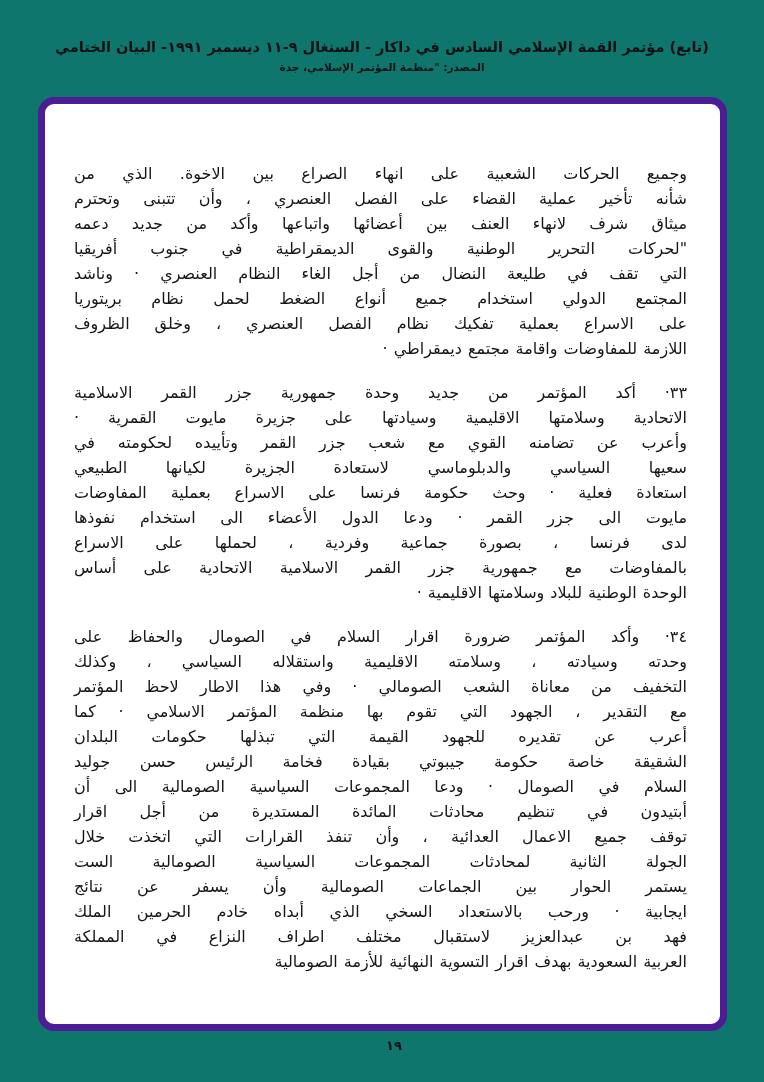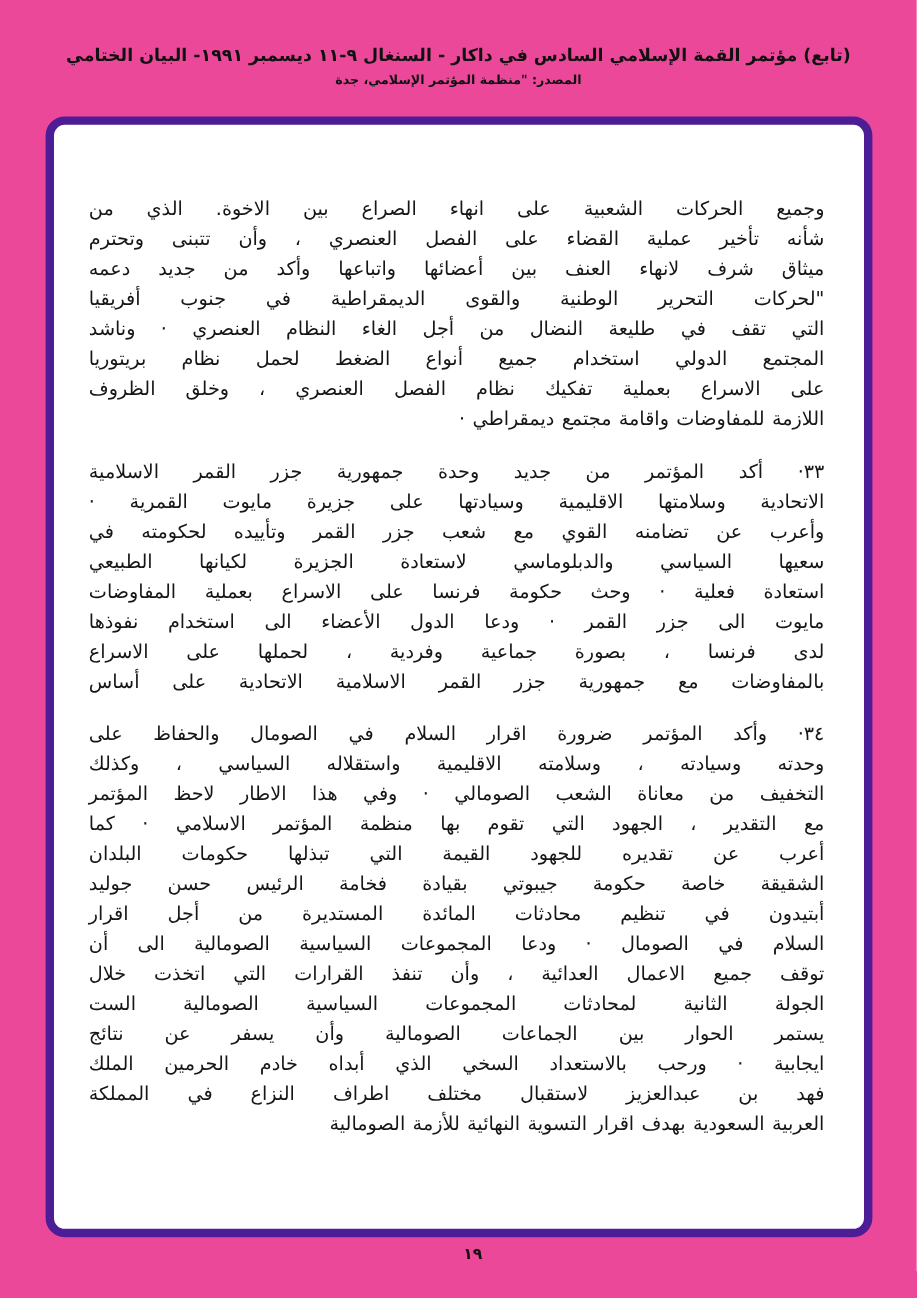--- a/index.html
+++ b/index.html
@@ -8,21 +8,21 @@
     background: #ffffff;
     width: 764px;
     height: 1082px;
     overflow: hidden;
     font-family: "DejaVu Sans", sans-serif;
   }
   .page {
     position: relative;
     width: 764px;
     height: 1082px;
-    background: #ec4899;
+    background: #0f766e;
   }
   .doc-header {
     position: absolute;
     top: 36px;
     left: 0;
     width: 100%;
     text-align: center;
     direction: rtl;
     color: #111111;
   }
@@ -109,30 +109,31 @@
         </div>
         <div class="paragraph">
           <div class="line">٣٣·   أكد المؤتمر من جديد وحدة جمهورية جزر القمر الاسلامية</div>
           <div class="line">الاتحادية وسلامتها الاقليمية وسيادتها على جزيرة مايوت القمرية ·</div>
           <div class="line">وأعرب عن تضامنه القوي مع شعب جزر القمر وتأييده لحكومته في</div>
           <div class="line">سعيها السياسي والدبلوماسي لاستعادة الجزيرة لكيانها الطبيعي</div>
           <div class="line">استعادة فعلية · وحث حكومة فرنسا على الاسراع بعملية المفاوضات</div>
           <div class="line">مايوت الى جزر القمر · ودعا الدول الأعضاء الى استخدام نفوذها</div>
           <div class="line">لدى فرنسا ، بصورة جماعية وفردية ، لحملها على الاسراع</div>
           <div class="line">بالمفاوضات مع جمهورية جزر القمر الاسلامية الاتحادية على أساس</div>
+          <div class="line last">الوحدة الوطنية للبلاد وسلامتها الاقليمية ·</div>
         </div>
         <div class="paragraph">
           <div class="line">٣٤·   وأكد المؤتمر ضرورة اقرار السلام في الصومال والحفاظ على</div>
           <div class="line">وحدته وسيادته ، وسلامته الاقليمية واستقلاله السياسي ، وكذلك</div>
           <div class="line">التخفيف من معاناة الشعب الصومالي · وفي هذا الاطار لاحظ المؤتمر</div>
           <div class="line">مع التقدير ، الجهود التي تقوم بها منظمة المؤتمر الاسلامي · كما</div>
           <div class="line">أعرب عن تقديره للجهود القيمة التي تبذلها حكومات البلدان</div>
           <div class="line">الشقيقة خاصة حكومة جيبوتي بقيادة فخامة الرئيس حسن جوليد</div>
+          <div class="line">السلام في الصومال · ودعا المجموعات السياسية الصومالية الى أن</div>
           <div class="line">أبتيدون في تنظيم محادثات المائدة المستديرة من أجل اقرار</div>
-          <div class="line">السلام في الصومال · ودعا المجموعات السياسية الصومالية الى أن</div>
           <div class="line">توقف جميع الاعمال العدائية ، وأن تنفذ القرارات التي اتخذت خلال</div>
           <div class="line">الجولة الثانية لمحادثات المجموعات السياسية الصومالية الست</div>
           <div class="line">يستمر الحوار بين الجماعات الصومالية وأن يسفر عن نتائج</div>
           <div class="line">ايجابية · ورحب بالاستعداد السخي الذي أبداه خادم الحرمين الملك</div>
           <div class="line">فهد بن عبدالعزيز لاستقبال مختلف اطراف النزاع في المملكة</div>
           <div class="line last">العربية السعودية بهدف اقرار التسوية النهائية للأزمة الصومالية</div>
         </div>
       </div>
   </div>
 

